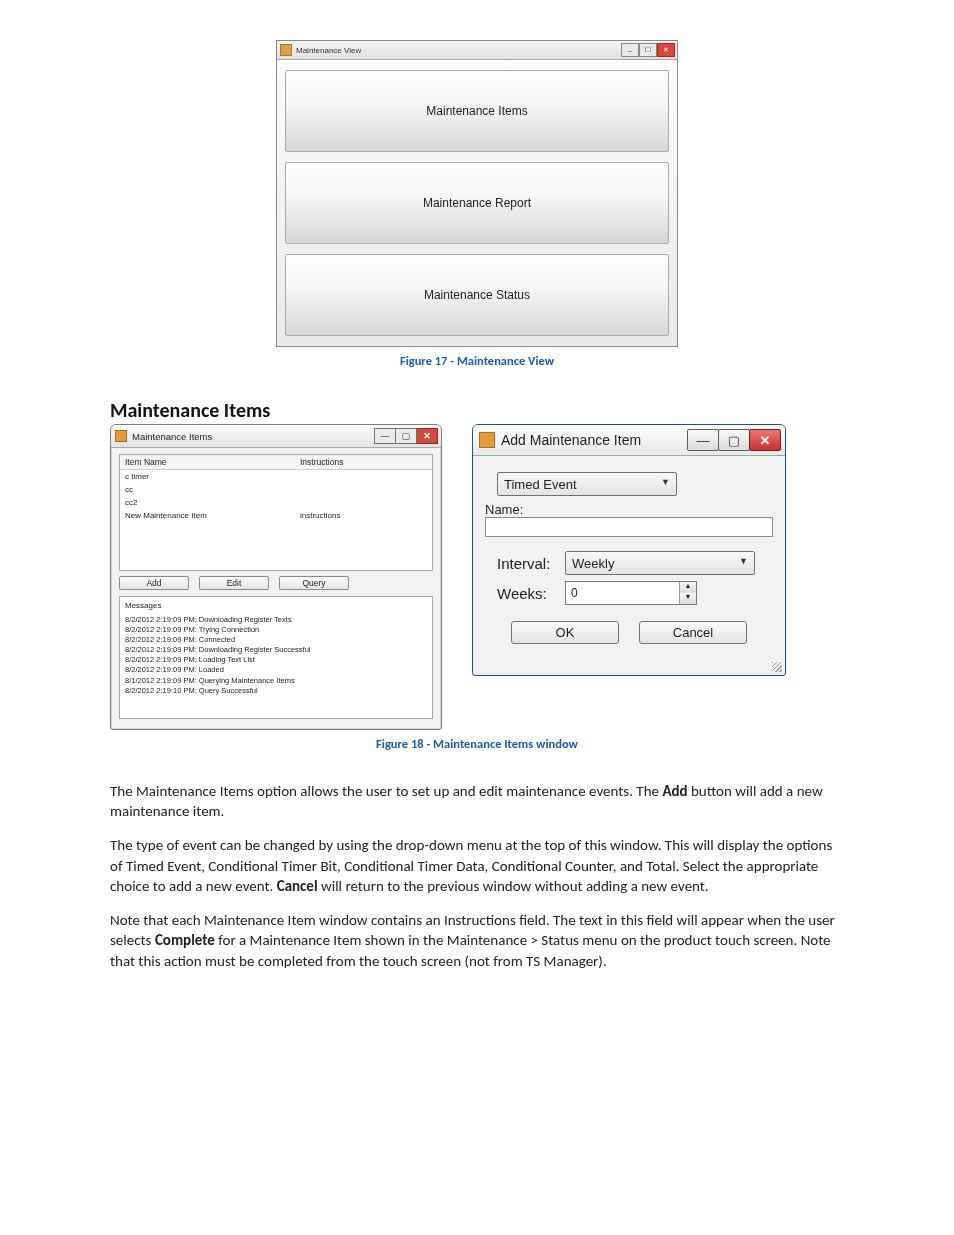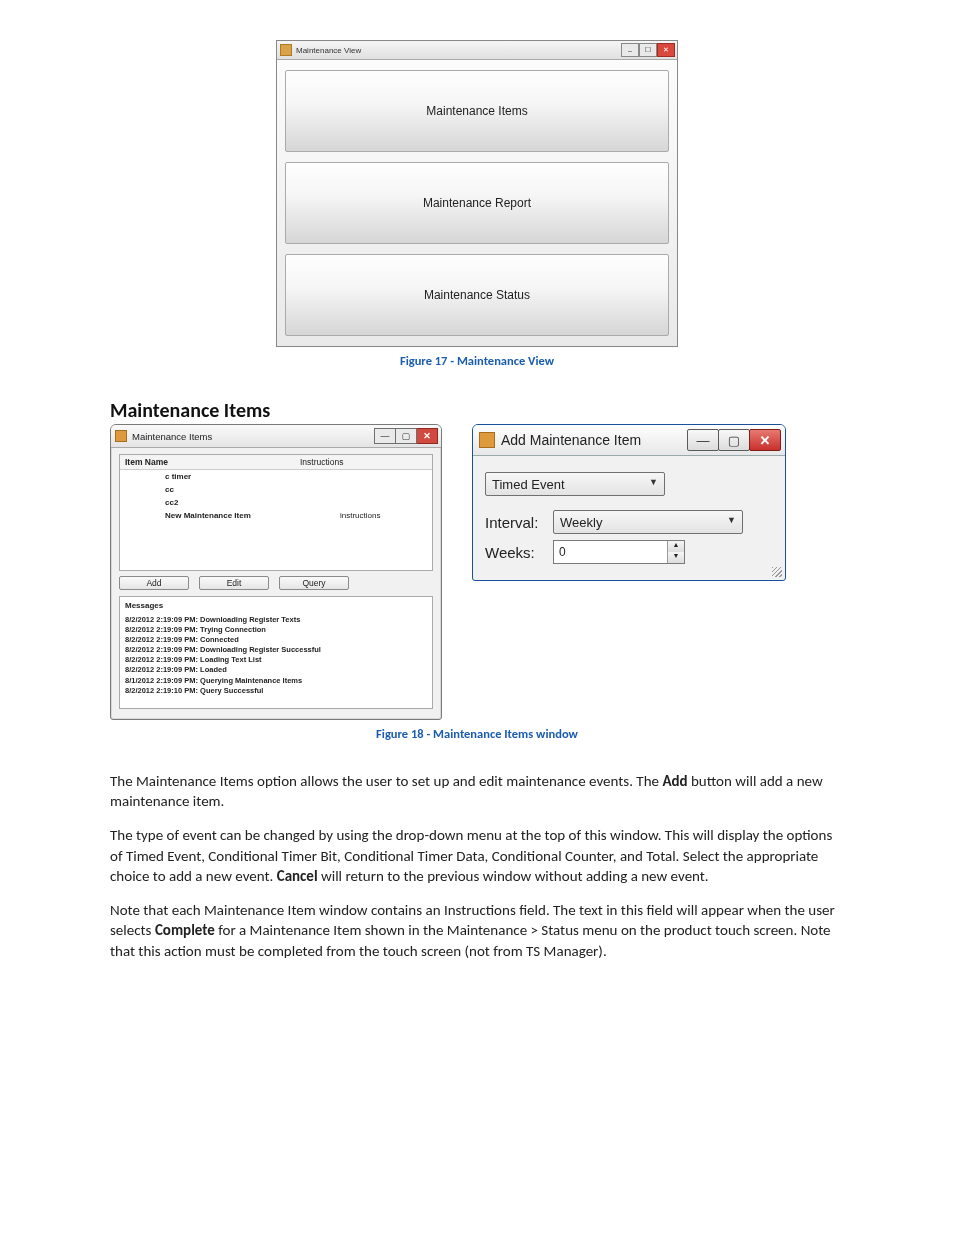--- a/index.html
+++ b/index.html
@@ -113,33 +113,33 @@
     background: #fff;
     height: 115px;
     overflow:auto;
     margin-bottom:5px;
   }
   .mi-listhead, .mi-listrow {
     display:flex;
   }
   .mi-listhead { background:#f4f4f4; border-bottom:1px solid #ccc; font-size:8.5px; }
   .mi-listhead div, .mi-listrow div { padding: 2px 5px; }
-  .col-name { width: 165px; font-weight: bold; }
+  .col-name { width: 165px; }
   .col-instr { flex:1; }
-  .mi-listrow { font-size: 8px; color:#222;margin-left:40px; }
+  .mi-listrow { font-size: 8px; color:#222; }
   .mi-btnrow { display:flex; gap:10px; margin: 2px 0 6px 0;}
   .mi-btn {
     min-width:52px; padding:1px 8px; font-size:8.5px;
     background:linear-gradient(#fafafa,#e5e5e5);
     border:1px solid #8a8a8a; border-radius:2px;
     text-align:center;
   }
   .mi-msgbox {
-    border:1px solid #aaa; background:#fff; padding:4px 5px 12px 5px;
-    font-size:7.5px; color:#222; line-height:1.35;font-weight:bold;
+    border:1px solid #aaa; background:#fff; padding:4px 5px 22px 5px;
+    font-size:7.5px; color:#222; line-height:1.35;
   }
   .mi-msgbox .lbl { font-size:8px; margin-bottom:3px;}
 
   
   .add-window {
     width: 312px;
     border: 1px solid #1a4f9c;
     border-radius: 6px 6px 3px 3px;
     font-family: "Segoe UI", Tahoma, sans-serif;
     color:#222;
@@ -163,21 +163,21 @@
     display:flex;align-items:center;justify-content:center; font-size:13px; color:#333;
     border-radius:2px;
   }
   .win-btn-lg + .win-btn-lg { margin-left:-1px;}
   .win-btn-lg.close-x {
     background: linear-gradient(#e67a72,#c9302c);
     color:#fff; font-weight:bold; border-color:#7d1e18;
     font-family: Arial,sans-serif;
   }
   .add-body { padding: 10px 12px 10px 12px; font-size:13px; }
-  .add-row { display:flex; align-items:center; margin: 6px 0; gap:8px;}
+  .add-row { display:flex; align-items:center; margin: 6px 12px; gap:8px;}
   .add-row label { min-width: 60px; font-size:15px; }
   .add-input-text {
     border:1px solid #8a8a8a; background:#fff; height:20px; width: 100%;
     box-sizing:border-box; font-size:12px; padding:0 4px;
   }
   .add-select {
     border:1px solid #707070; background:linear-gradient(#f7f7f7,#e3e3e3);
     height:22px; padding: 0 22px 0 6px; font-size:13px;
     display:inline-flex; align-items:center; position:relative; border-radius:2px;
   }
@@ -194,21 +194,21 @@
   .add-btnrow { display:flex; gap:20px; justify-content:center; margin-top:16px; margin-bottom:4px;}
   .dlg-btn {
     min-width:78px; padding:3px 14px; font-size:13px;
     background:linear-gradient(#fafafa,#e3e3e3);
     border:1px solid #707070; border-radius:3px; text-align:center;
   }
   .resize-grip {
     position:absolute; right:3px; bottom:3px; width:10px; height:10px;
     background: repeating-linear-gradient(135deg,#999 0 1px,transparent 1px 3px);
   }
-  .add-window { position:relative; padding-bottom:0;}
+  .add-window { position:relative; padding-bottom:17px;}
 
   
   p.body-text {
     font-family: Calibri, "Segoe UI", Arial, sans-serif;
     font-size: 15px;
     line-height: 1.35;
     margin: 14px 0;
     color:#222;
   }
   p.body-text b { font-weight:700; }
@@ -303,36 +303,44 @@
         <div class="win-btn-lg">▢</div>
         <div class="win-btn-lg close-x">✕</div>
       </div>
     </div>
     <div class="add-body">
       <div class="add-row">
         <div class="add-select" style="width:150px;">
           <span>Timed Event</span>
         </div>
       </div>
+      <div style="margin-top:6px;">
+        <div>Name:</div>
+        <input class="add-input-text" value="" style="">
+      </div>
       <div class="add-row" style="margin-top:14px;">
         <label>Interval:</label>
         <div class="add-select" style="width:160px;">
           <span>Weekly</span>
         </div>
       </div>
       <div class="add-row">
         <label>Weeks:</label>
         <div class="stepper">
           <div class="val">0</div>
           <div class="arrows">
             <div>▲</div>
             <div>▼</div>
           </div>
         </div>
       </div>
+      <div class="add-btnrow">
+        <div class="dlg-btn">OK</div>
+        <div class="dlg-btn">Cancel</div>
+      </div>
     </div>
     <div class="resize-grip"></div>
   </div>
 
 </div>
 
 <div class="fig-caption" style="margin-top:6px;">Figure 18 - Maintenance Items window</div>
 
 <p class="body-text">
   <span>The Maintenance Items option allows the user to set up and edit maintenance events.  The </span><b>Add</b><span> button will add a new maintenance item.</span>

